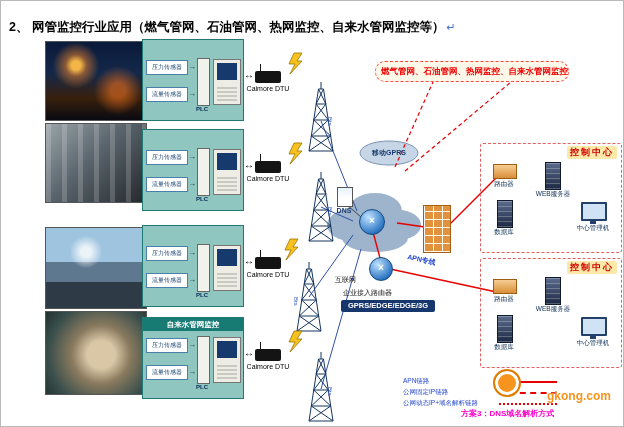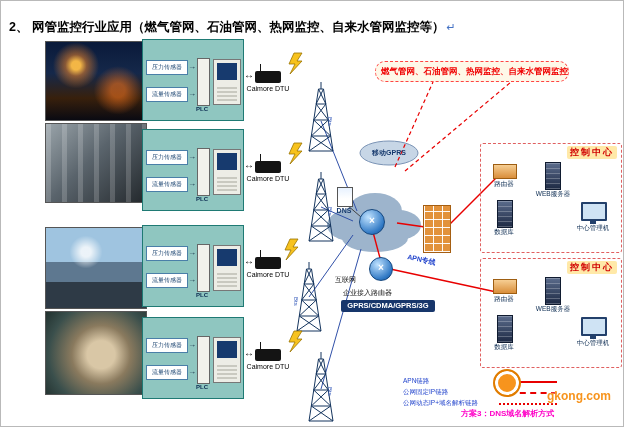--- a/index.html
+++ b/index.html
@@ -197,20 +197,21 @@
       <div class="scr"></div>
       <div class="devgrill"></div>
     </div>
   </div>
   <span class="abs dbl" style="left:243px;top:254px">↔</span>
   <div class="abs dtu" style="left:254px;top:256px"></div>
   <div class="abs dtul" style="left:237px;top:270px">Caimore DTU</div>
   <span class="abs bts" style="left:298px;top:296px">Bts</span>
 
   <div class="abs group" style="left:141px;top:316px">
+    <div class="g-head">自来水管网监控</div>
     <div class="sensor" style="left:3px;top:20px">压力传感器</div>
     <span class="arrow" style="left:45px;top:23px">→</span>
     <div class="sensor" style="left:3px;top:47px">流量传感器</div>
     <span class="arrow" style="left:45px;top:50px">→</span>
     <div class="plcbox" style="left:54px;top:18px"></div>
     <div class="plcl" style="left:53px;top:66px">PLC</div>
     <div class="dev" style="left:70px;top:19px">
       <div class="scr"></div>
       <div class="devgrill"></div>
     </div>
@@ -223,21 +224,21 @@
   <div class="abs banner" style="left:374px;top:60px;width:192px;height:19px">燃气管网、石油管网、热网监控、自来水管网监控</div>
 
   <div class="abs cloudtxt" style="left:360px;top:147px;width:56px">移动GPRS</div>
   <div class="abs dnsbox" style="left:336px;top:186px"></div>
   <div class="abs dnsl" style="left:331px;top:206px">DNS</div>
   <div class="abs router" style="left:358px;top:208px">×</div>
   <div class="abs fw" style="left:422px;top:204px"></div>
   <div class="abs router router-sm" style="left:368px;top:256px">×</div>
   <div class="abs lbl7" style="left:334px;top:274px">互联网</div>
   <div class="abs lbl7" style="left:342px;top:287px">企业接入路由器</div>
-  <div class="abs badge" style="left:340px;top:299px;width:94px">GPRS/CDMA/GPRS/3G</div>
+  <div class="abs badge" style="left:340px;top:299px;width:94px">GPRS/EDGE/EDGE/3G</div>
   <div class="abs apn" style="left:406px;top:254px">APN专线</div>
 
   <div class="abs cc" style="left:479px;top:142px">
     <div class="cc-title">控制中心</div>
     <div class="icon-router" style="left:12px;top:20px"></div>
     <div class="cclbl" style="left:4px;top:36px;width:38px">路由器</div>
     <div class="icon-server" style="left:16px;top:56px"></div>
     <div class="cclbl" style="left:6px;top:84px;width:34px">数据库</div>
     <div class="icon-server" style="left:64px;top:18px"></div>
     <div class="cclbl" style="left:50px;top:46px;width:44px">WEB服务器</div>

